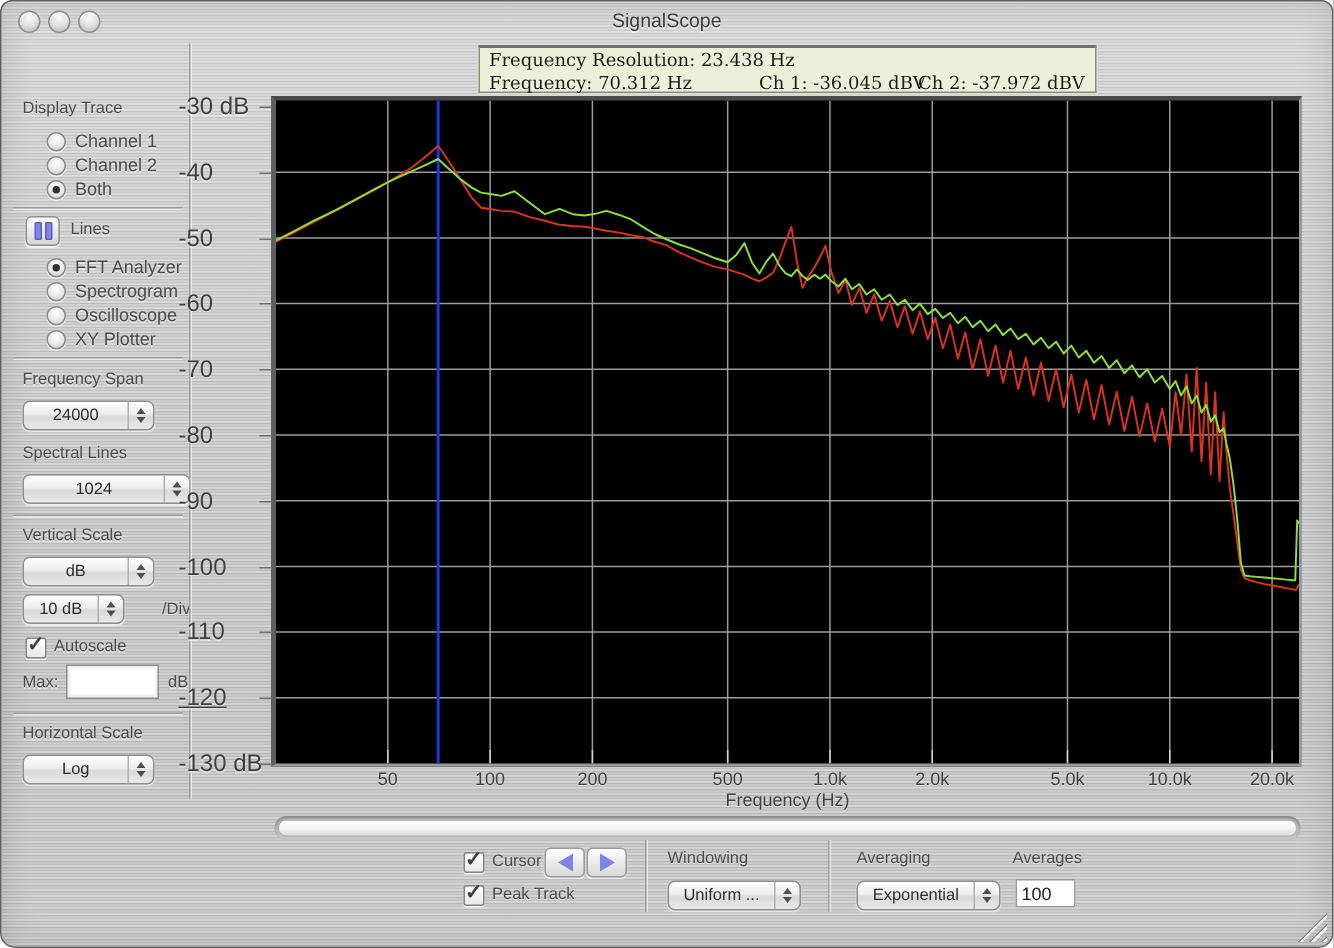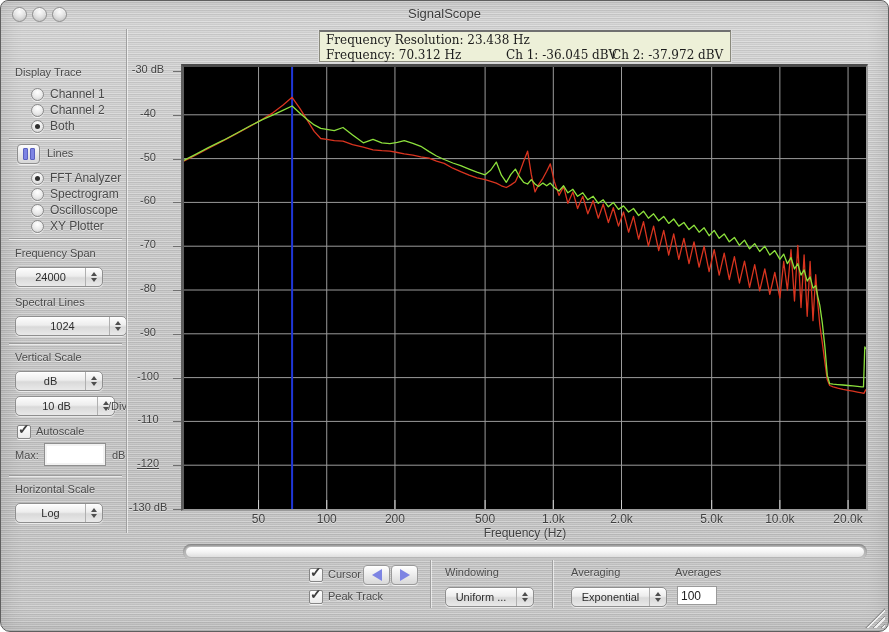--- a/index.html
+++ b/index.html
@@ -51,21 +51,21 @@
   
   #readout{position:absolute;left:318px;top:29px;width:412px;height:32px;
     background:#edf0d8;border:1px solid #8a8a7d;border-top:2px solid #707070;
     box-shadow:0 0 0 1px #dcdcdc;box-sizing:border-box;
     font-family:"DejaVu Serif",serif;font-size:12px;color:#1c1c1c;}
   #readout span{position:absolute;white-space:nowrap;}
   
   #plot{position:absolute;left:180px;top:63px;width:682px;height:442px;background:#000;
     border-top:3px solid #4a4a4a;border-left:3px solid #5e5e5e;border-right:2px solid #9a9a9a;border-bottom:2px solid #9a9a9a;}
   #plot svg{position:absolute;left:0;top:0;}
-  .ylab{position:absolute;width:58px;text-align:center;font-size:11px;color:#3f3f3f;text-shadow:0 1px 0 rgba(255,255,255,.5);}
+  .ylab{position:absolute;width:58px;text-align:left;font-size:16px;color:#3f3f3f;text-shadow:0 1px 0 rgba(255,255,255,.5);}
   .ytick{position:absolute;width:8px;height:1px;background:#6f6f6f;}
   .xlab{position:absolute;width:60px;text-align:center;font-size:12px;color:#3f3f3f;text-shadow:0 1px 0 rgba(255,255,255,.5);}
   
   #hscroll-track{position:absolute;left:182px;top:543px;width:684px;height:16px;border-radius:8px;
     background:linear-gradient(180deg,#a8a8a8,#c9c9c9);box-shadow:inset 0 1px 2px rgba(0,0,0,.25);}
   #hscroll-thumb{position:absolute;left:2px;top:2px;width:680px;height:12px;border-radius:6px;
     background:linear-gradient(180deg,#ffffff 0%,#f4f4f4 50%,#dfdfdf 100%);
     border:1px solid #b5b5b5;box-sizing:border-box;}
   
   .arrbtn{position:absolute;width:25px;height:18px;border:1px solid #9a9a9a;border-radius:4px;
@@ -161,21 +161,21 @@
   <div class="hdiv" style="left:8px;top:342px;width:113px"></div>
 
   <div class="lbl" style="left:14px;top:350px">Vertical Scale</div>
   <div class="popup" style="left:14px;top:370px;width:88px">
     <span class="popup-label">dB</span>
     <span class="popup-stepper">
         <span class="tri-up"></span>
         <span class="tri-down"></span>
       </span>
   </div>
-  <div class="popup" style="left:14px;top:395px;width:100px">
+  <div class="popup" style="left:14px;top:395px;width:68px">
     <span class="popup-label">10 dB</span>
     <span class="popup-stepper">
         <span class="tri-up"></span>
         <span class="tri-down"></span>
       </span>
   </div>
   <div class="lbl" style="left:107px;top:399px">/Div</div>
 
   <div class="cbx on" style="left:16px;top:424px"></div>
   <div class="lbl" style="left:35px;top:424px">Autoscale</div>

